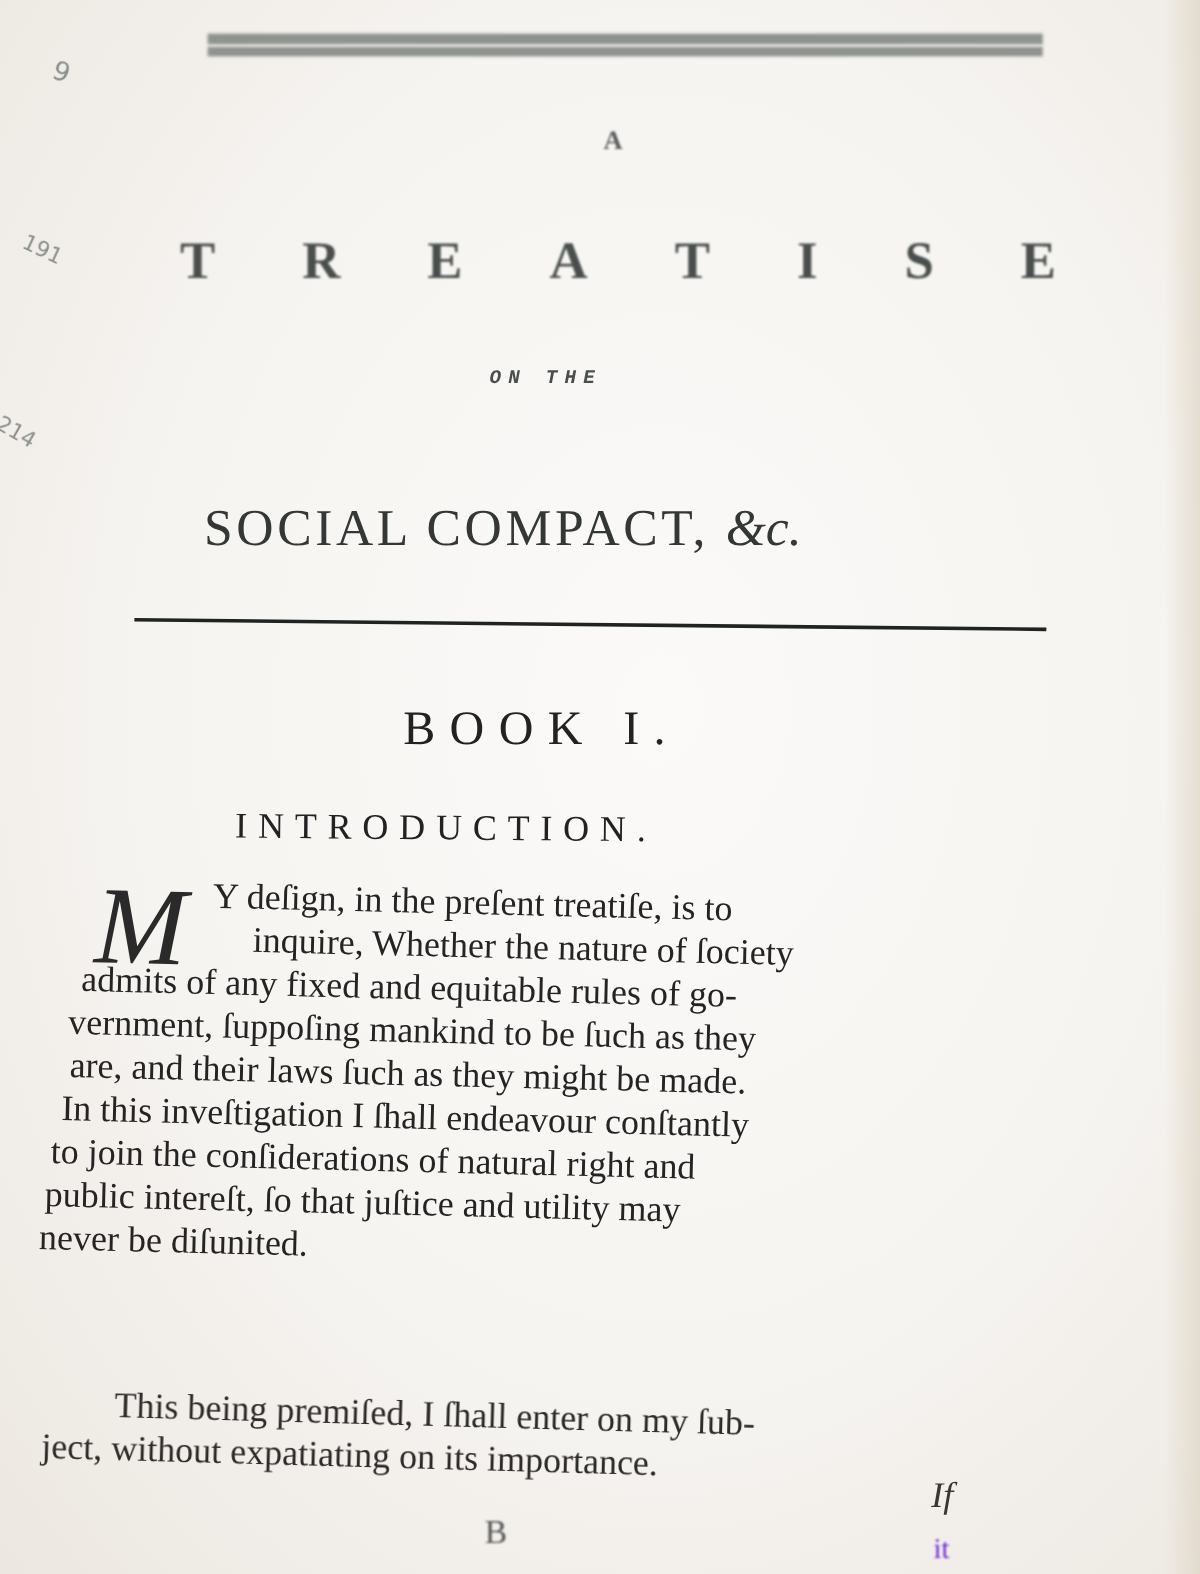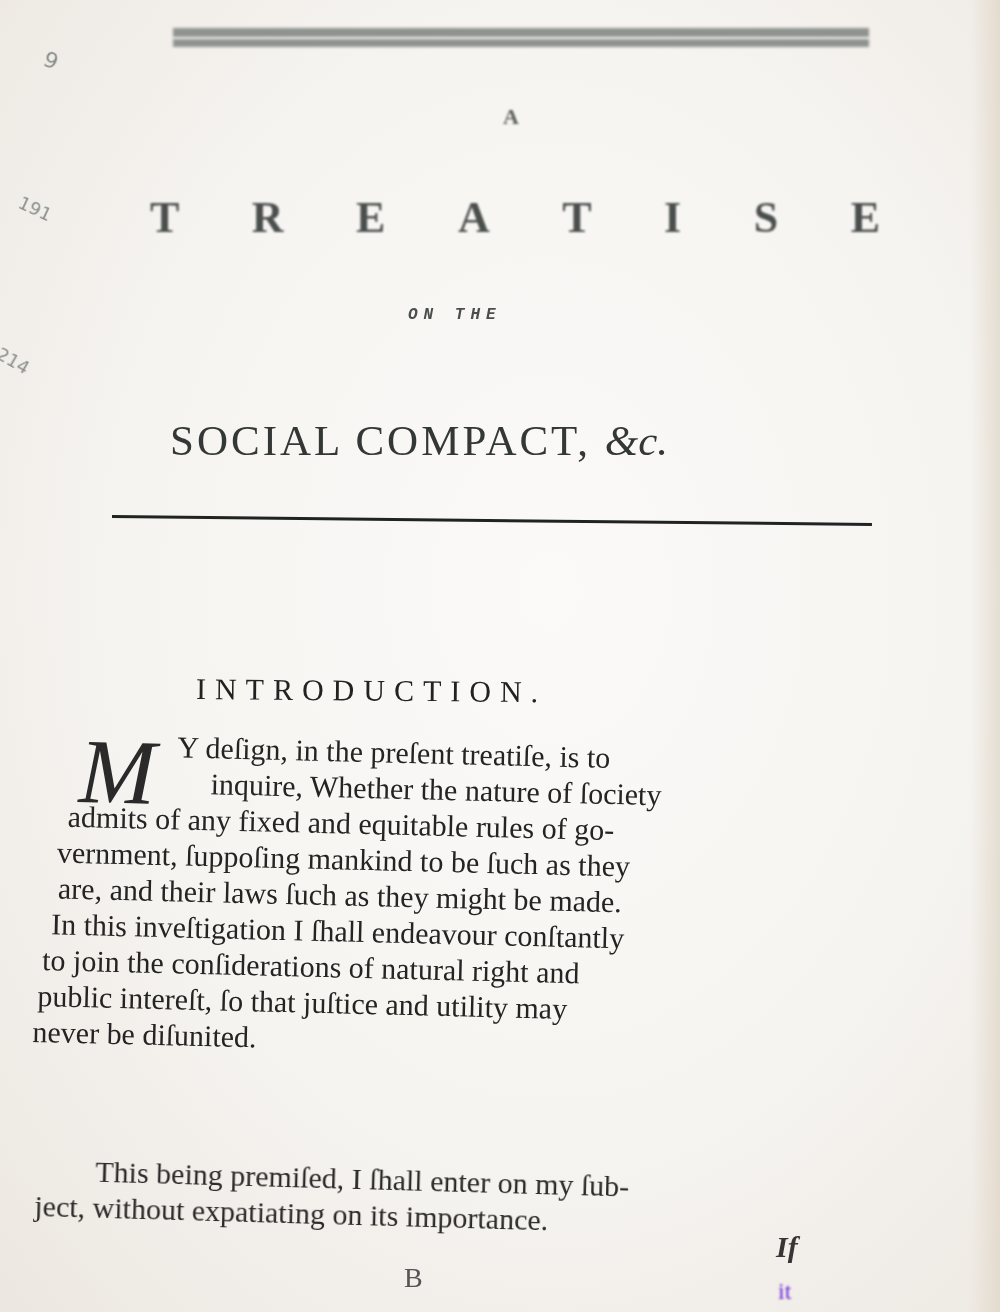--- a/index.html
+++ b/index.html
@@ -184,21 +184,21 @@
       font-size: 28px;
       color: #555;
       filter: blur(0.7px);
     }
     .catchword-if {
       position: absolute;
       left: 776px;
       top: 1230px;
       font-size: 30px;
       font-style: italic;
-      font-weight: bold;
+      font-weight: normal;
       color: #3a3535;
       filter: blur(0.6px);
     }
     .catchword-it {
       position: absolute;
       left: 778px;
       top: 1278px;
       font-size: 24px;
       color: #6d28d9;
       filter: blur(0.8px);
@@ -245,20 +245,21 @@
 
   <div class="title-onthe">ON THE</div>
 
   <div class="title-compact">
     <span>SOCIAL COMPACT,</span>
     <span class="etc">&amp;c.</span>
   </div>
 
   <div class="divider"></div>
 
+  <div class="book-heading">BOOK I.</div>
 
   <div class="intro-heading">INTRODUCTION.</div>
 
   <div class="body-text">
     <span class="drop-cap">M</span>
     <span class="line indent-cap">Y deſign, in the preſent treatiſe, is to</span>
     <span class="line indent-cap2">inquire, Whether the nature of ſociety</span>
     <span class="line l3">admits of any fixed and equitable rules of go-</span>
     <span class="line l4">vernment, ſuppoſing mankind to be ſuch as they</span>
     <span class="line l5">are, and their laws ſuch as they might be made.</span>

